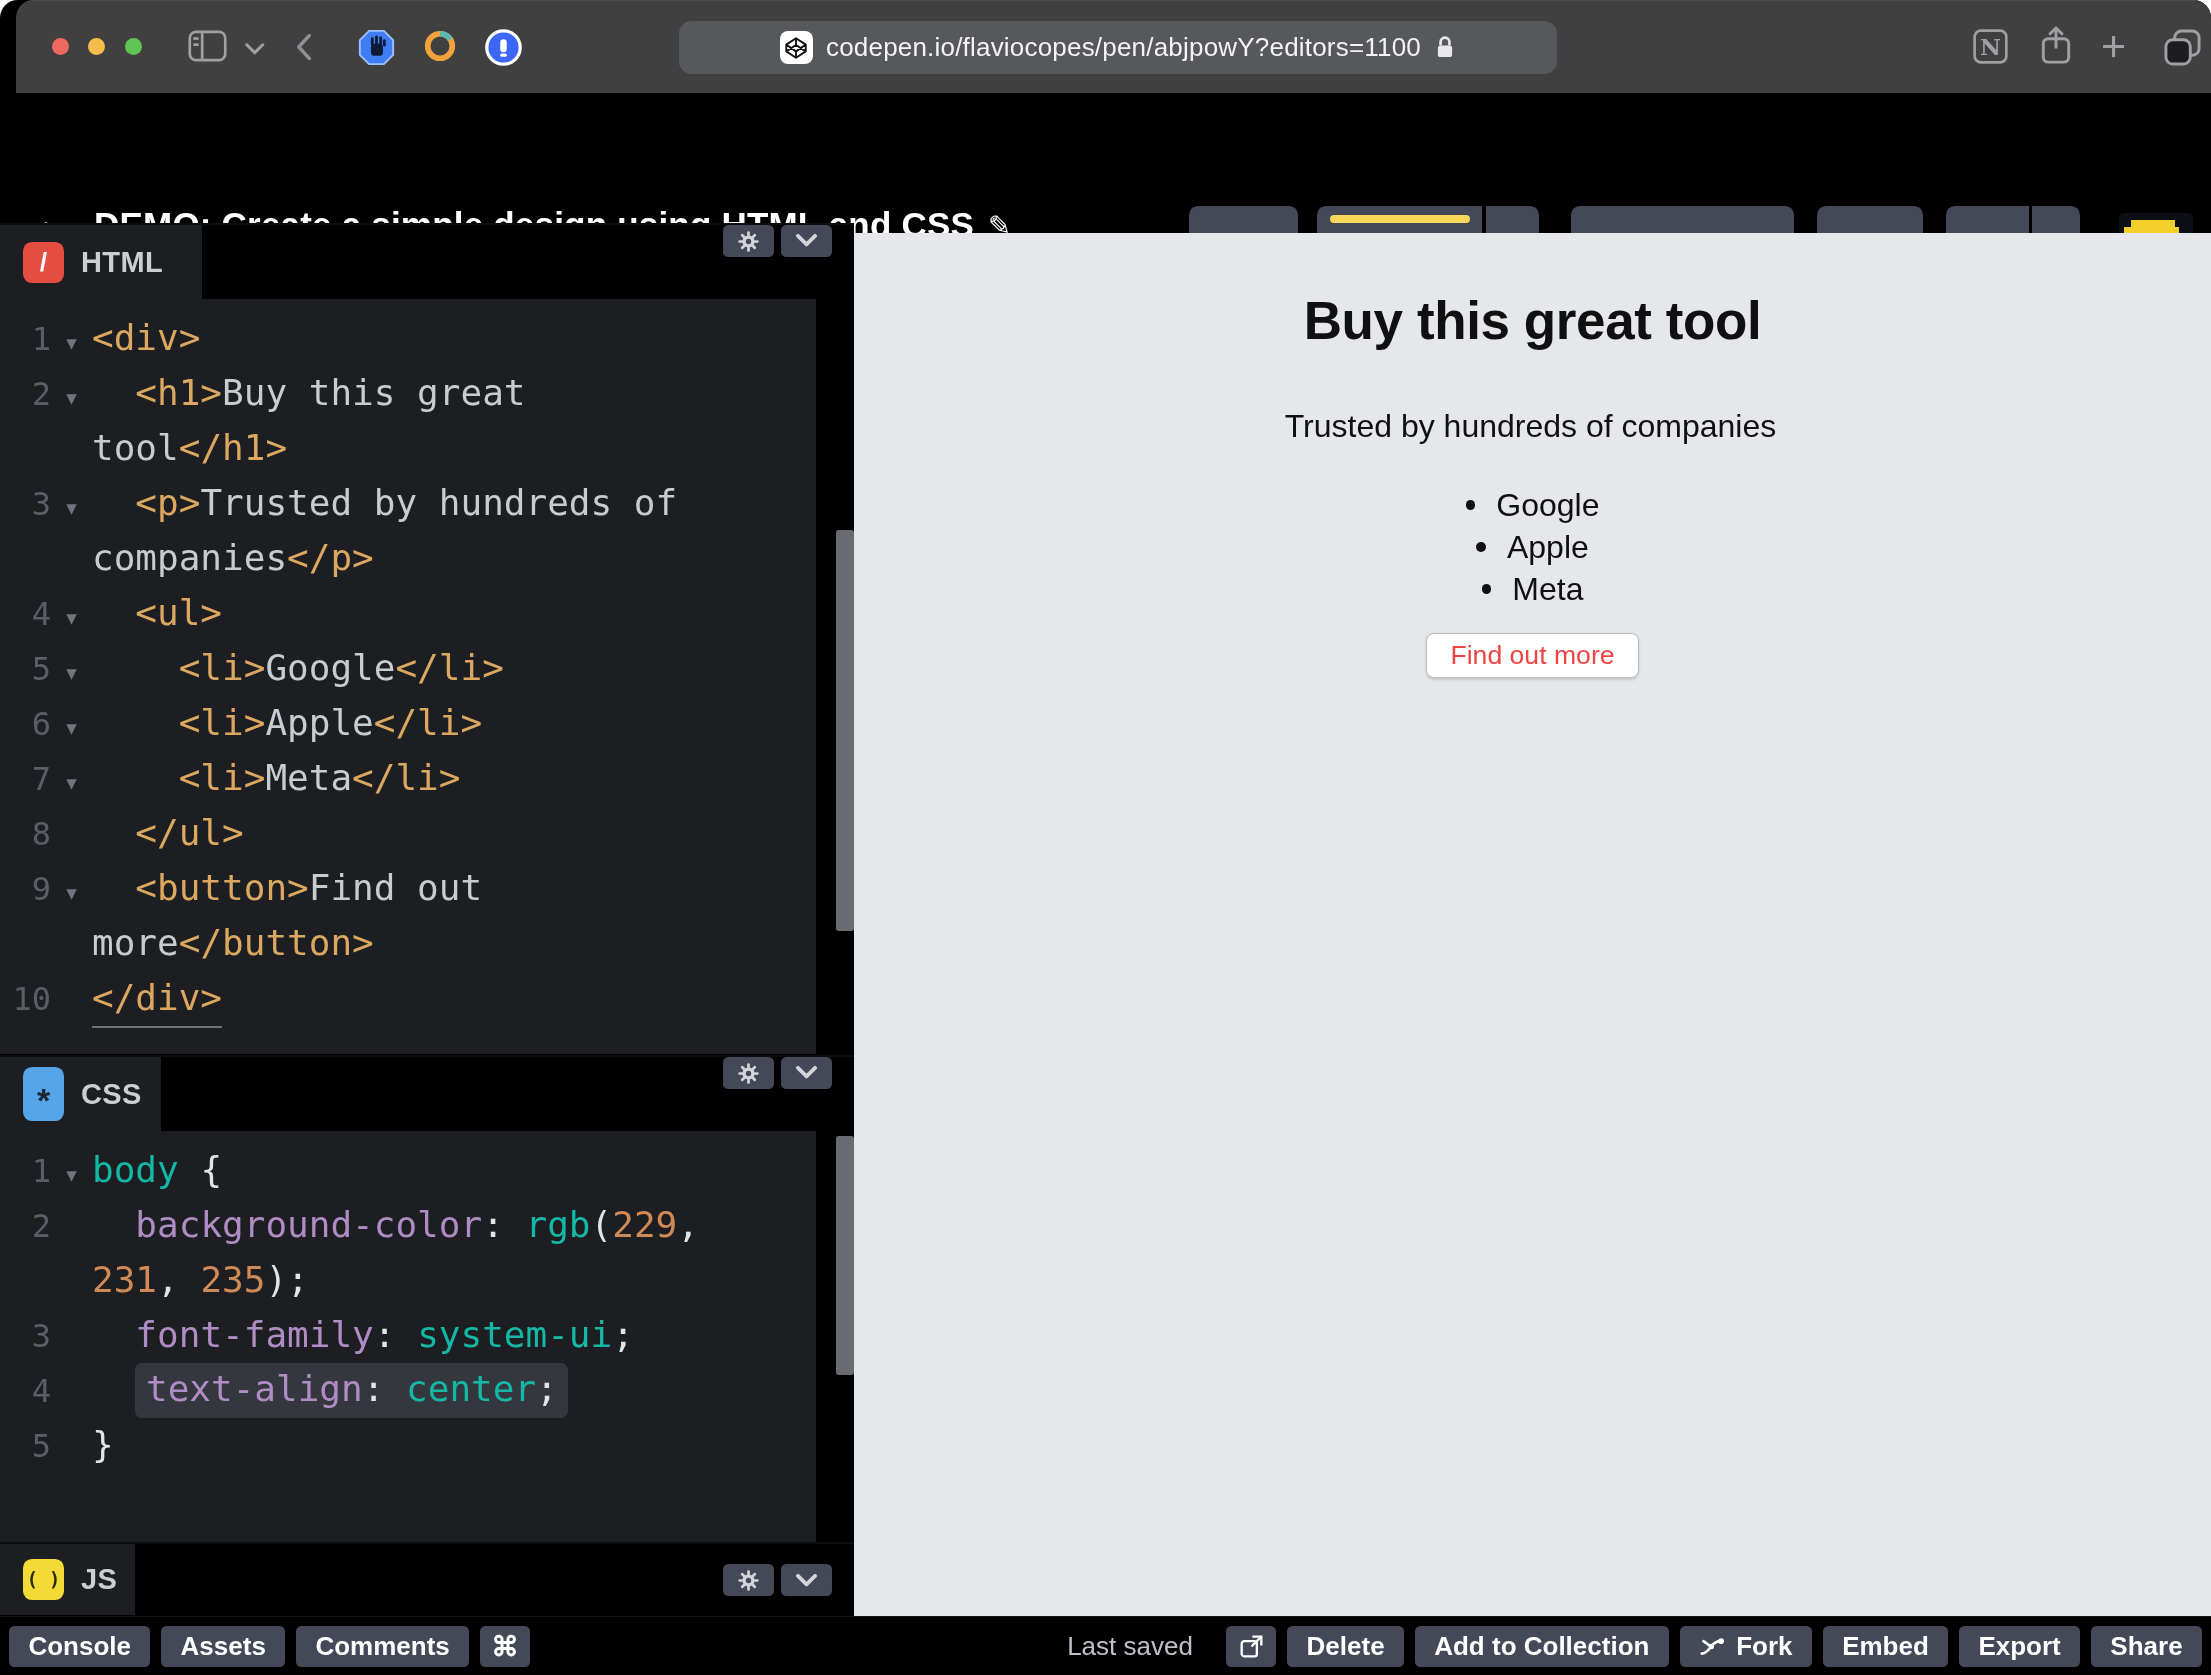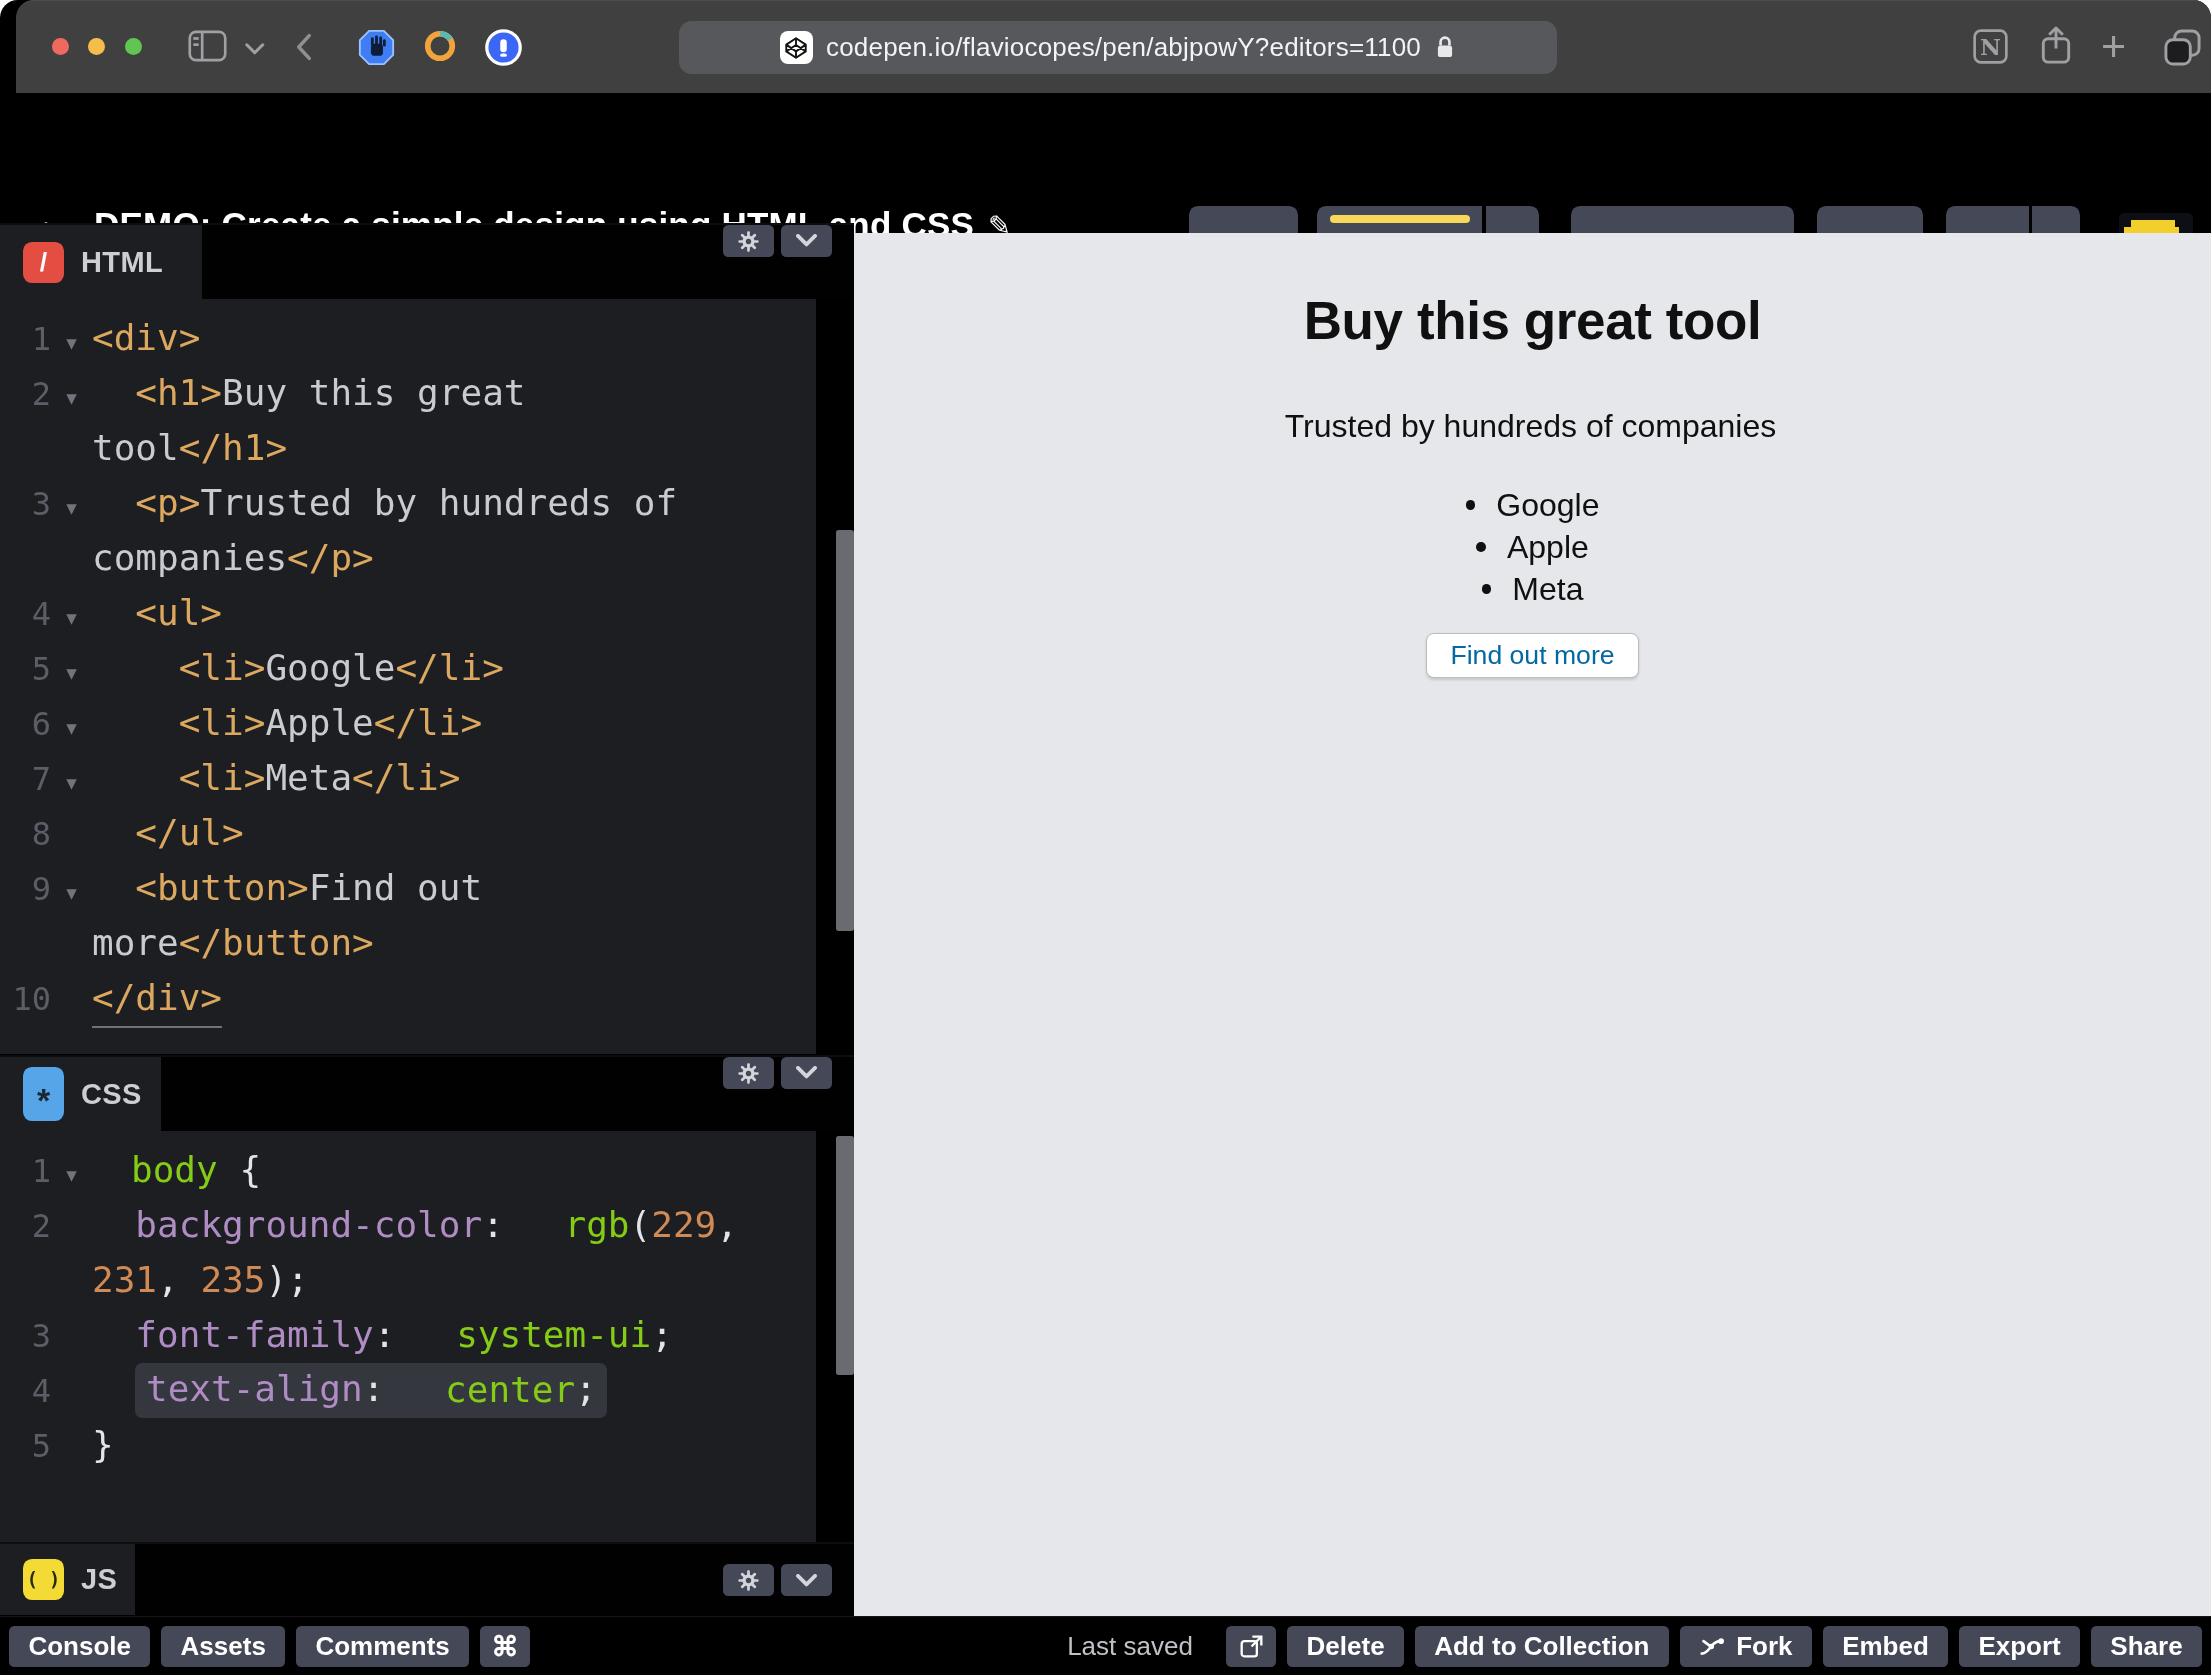--- a/index.html
+++ b/index.html
@@ -36,32 +36,32 @@
   .tablabel{font-size:29px;font-weight:700;color:#ccced4;letter-spacing:0.4px;}
   .pbtn{position:absolute;width:51px;height:32px;border-radius:5.3px;background:#444857;display:flex;align-items:center;justify-content:center;}
   .pbtn.gear{right:80px;}
   .pbtn.chev{right:22px;}
   .pcode{position:absolute;left:0;width:816px;background:#1d1e22;overflow:hidden;box-sizing:border-box;padding-top:10.6px;}
   .crow{display:flex;height:55px;align-items:baseline;line-height:55px;}
   .lnum{width:51px;text-align:right;color:#5b5e66;font:32px/55px "DejaVu Sans Mono",monospace;flex:none;}
   .lfold{width:41px;text-align:center;color:#71747c;font-size:21px;flex:none;}
   .lcode{font:36px/55px "DejaVu Sans Mono",monospace;white-space:pre;}
   .tk-t{color:#dca860;} .tk-x{color:#c9cbd1;margin-top:12px;} .tk-p{color:#b08cc4;}
-  .tk-n{color:#d08a55;} .tk-v{color:#84cc16;margin-left:39px;} .tk-u{color:#e3e4e8;}
+  .tk-n{color:#d08a55;} .tk-v{color:#14b8a6;} .tk-u{color:#e3e4e8;}
   .hlbox{background:#34373e;border-radius:7px;padding:5.3px 10.6px 8.9px 10.6px;}
   .uline{border-bottom:2.7px solid #6f7278;padding-bottom:1.8px;}
   .sb{position:absolute;right:0;width:17.7px;border-radius:2.7px;background:#696b70;}
   
   .preview{position:absolute;left:854px;top:233px;width:1357px;height:1592px;text-align:center;color:#101010;}
   .pv-h1{margin:0;padding-top:57px;font-size:53px;font-weight:700;letter-spacing:-0.4px;}
   .pv-p{margin:57px 4px 0 0;font-size:32px;}
   .pv-list{margin-top:39px;}
   .pv-li{height:42px;display:flex;align-items:center;justify-content:center;gap:21px;font-size:32px;}
   .dot{width:9.8px;height:9.8px;border-radius:50%;background:#101010;}
-  .pv-btn{margin-top:23px;display:inline-block;background:#fff;border:1.8px solid #bdbdc0;border-radius:8px;box-shadow:0 1.8px 2.7px rgba(0,0,0,.14);padding:6.2px 23px;font-size:26.6px;color:#0369a1;}
+  .pv-btn{margin-top:23px;display:inline-block;background:#fff;border:1.8px solid #bdbdc0;border-radius:8px;box-shadow:0 1.8px 2.7px rgba(0,0,0,.14);padding:6.2px 23px;font-size:26.6px;color:#ef4444;}
   
   .footer{position:absolute;left:0;bottom:0;width:2211px;height:60px;background:#000;border-top:0.9px solid #151519;display:flex;align-items:center;justify-content:space-between;padding:0 8.9px;box-sizing:border-box;}
   .fgroup{display:flex;align-items:center;gap:10.6px;}
   .fbtn{height:41px;border-radius:5.3px;background:#444857;color:#fff;font-size:26px;display:flex;align-items:center;justify-content:center;padding:0 19.5px;gap:10.6px;font-weight:bold;}
   .fstatus{font-size:26px;color:#bfc1c7;margin-right:23px;}
   svg{display:block;}
 </style>
 </head>
 <body>
 

